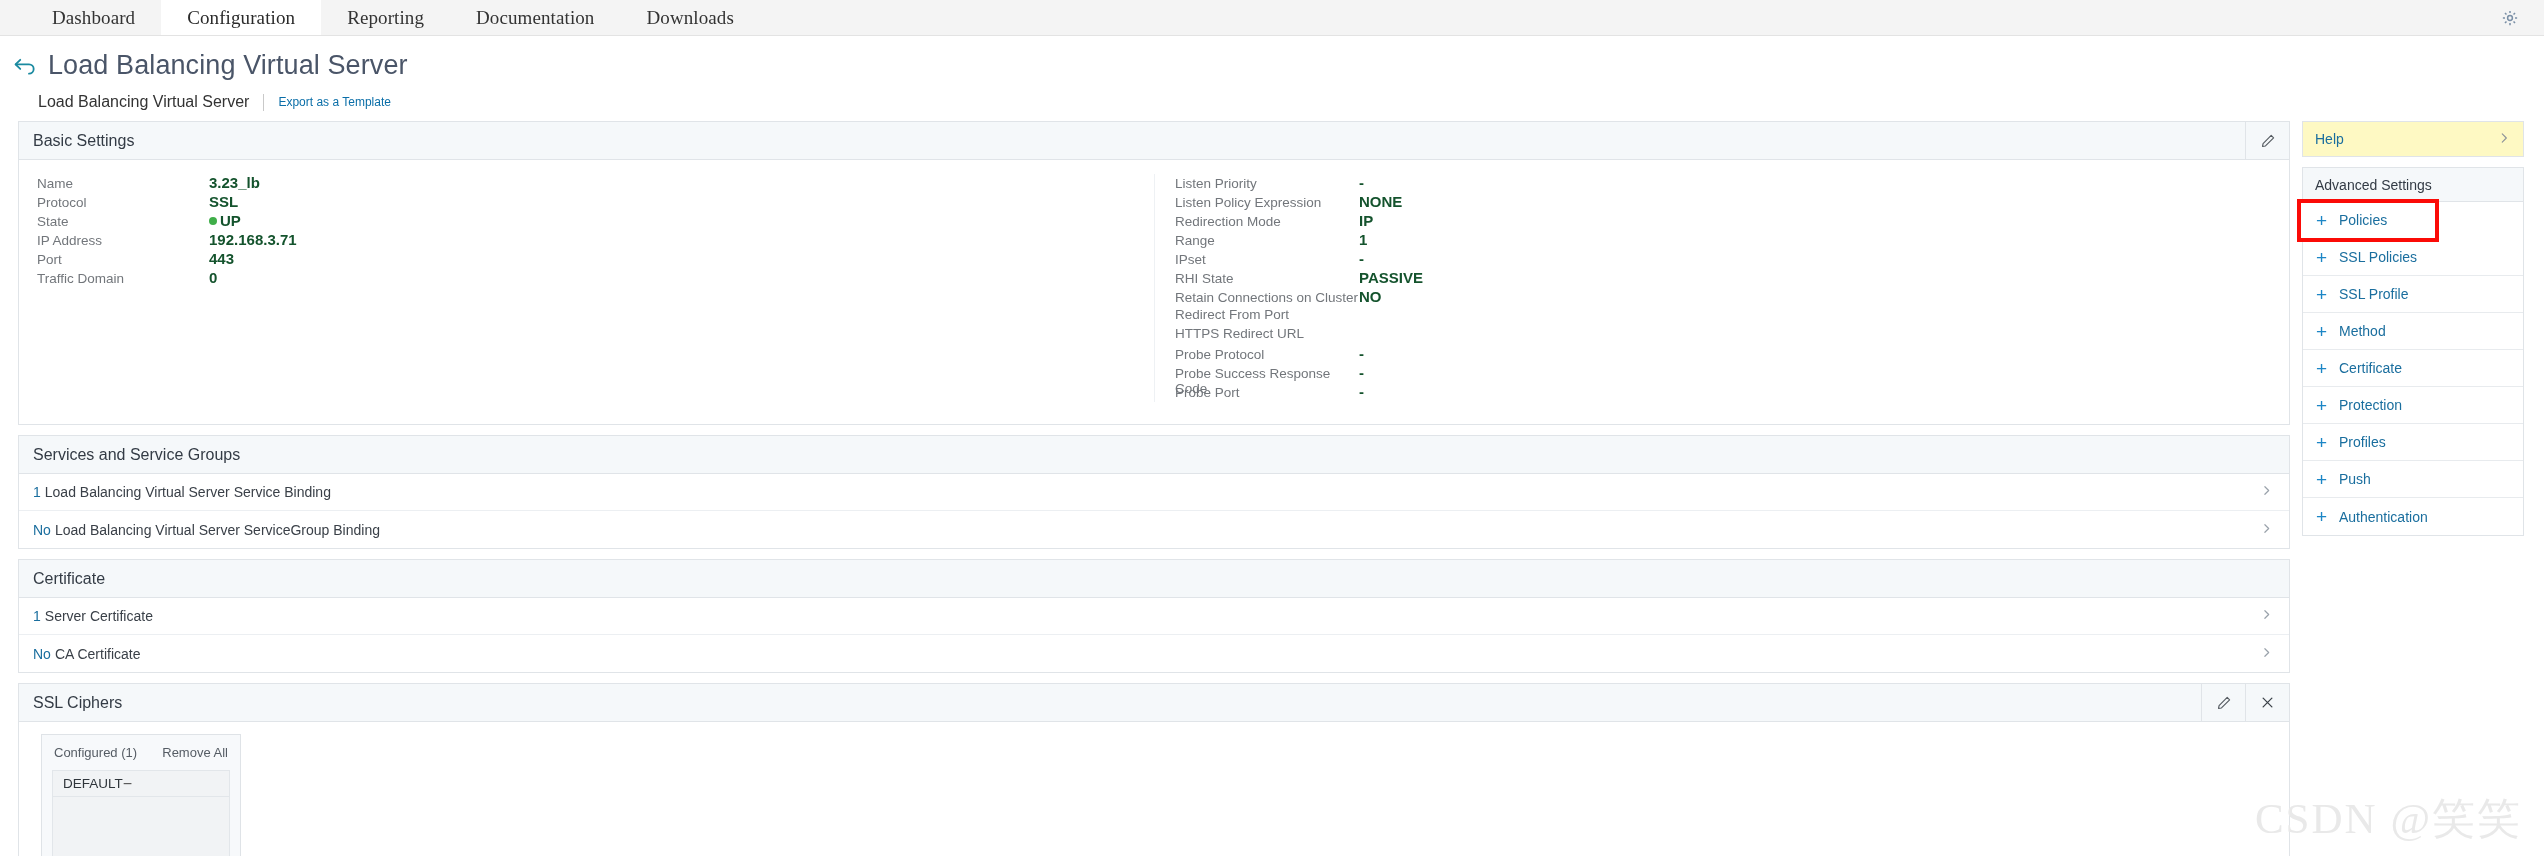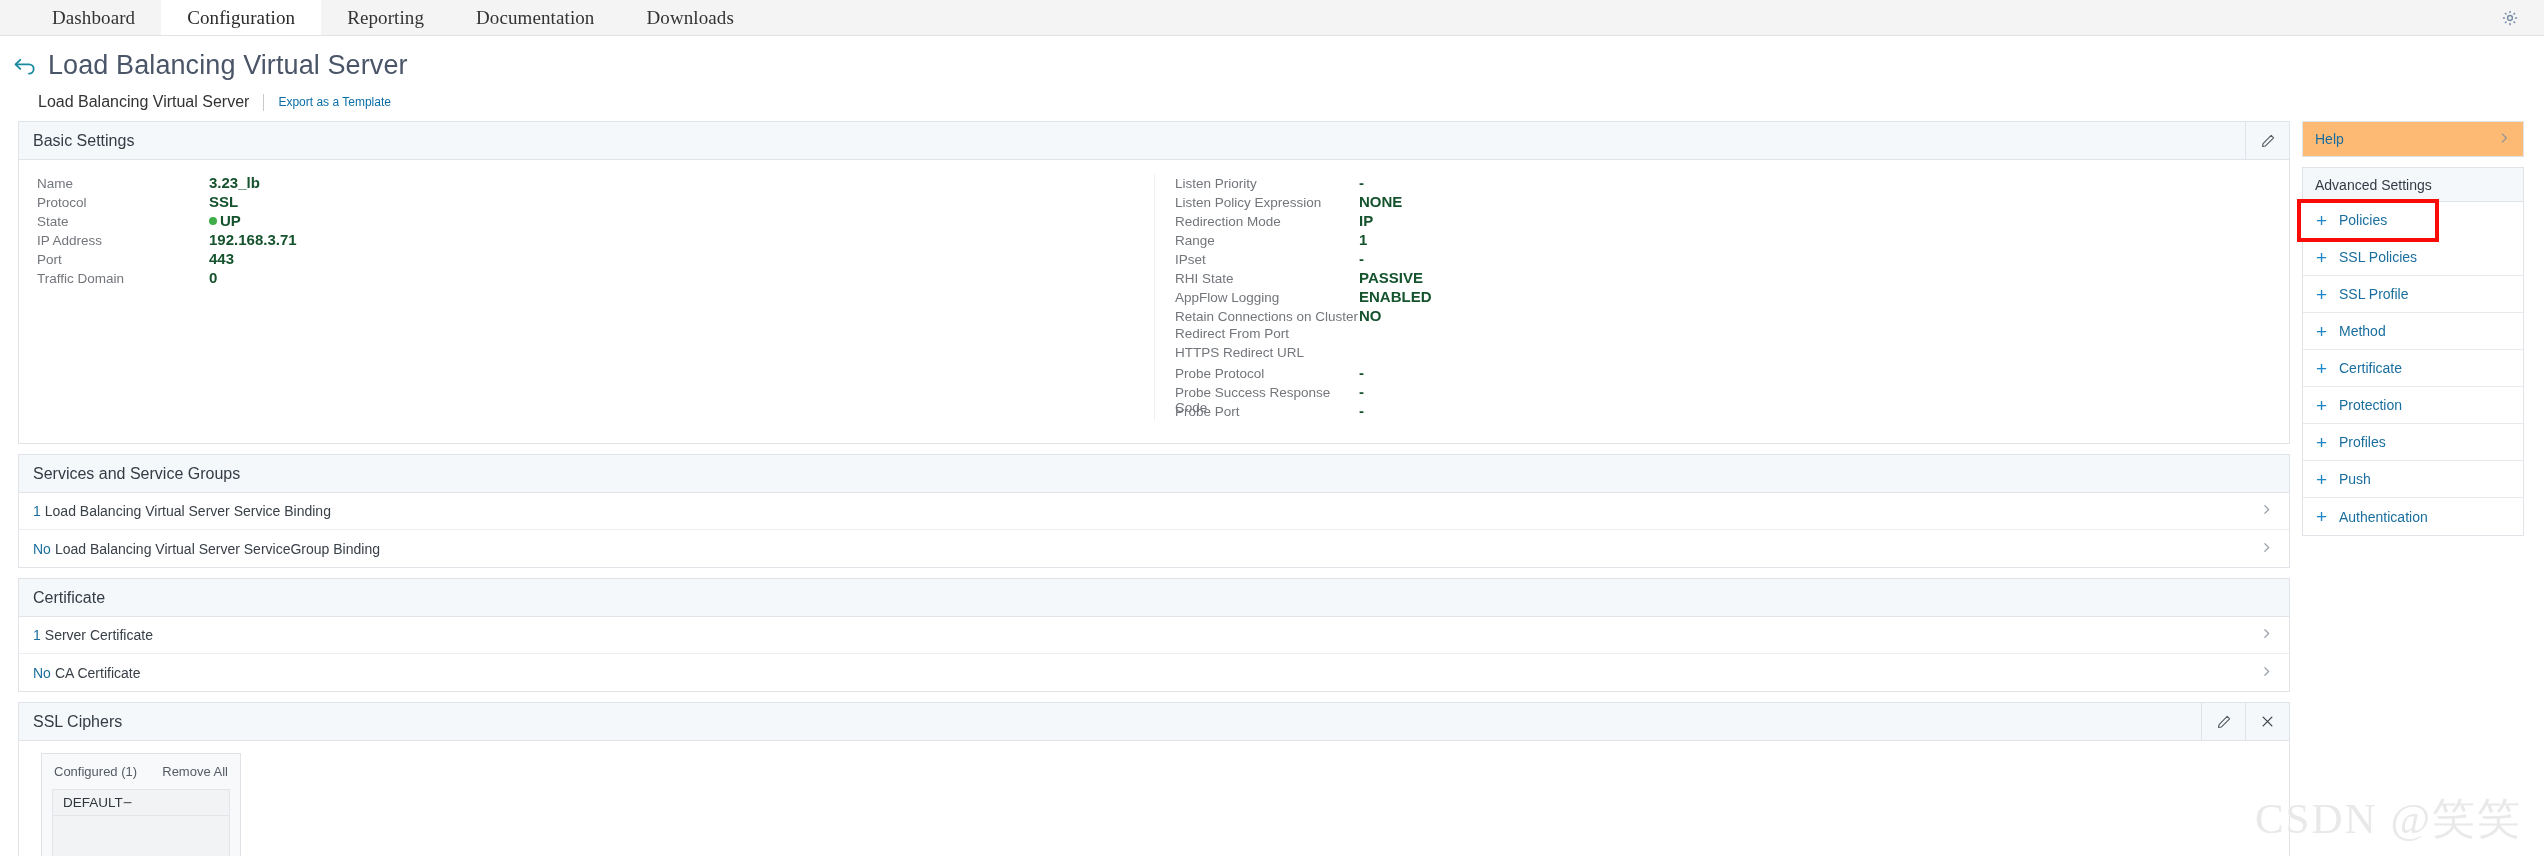--- a/index.html
+++ b/index.html
@@ -155,21 +155,21 @@
   }
   .cipher-item .minus { font-size: 16px; color: #555; cursor: pointer; }
 
   
   .side-card {
     border: 1px solid #e0e4e8;
     background: #fff;
     margin-bottom: 10px;
   }
   .help-row {
-    height: 34px; background: #fdba74;
+    height: 34px; background: #fef9c3;
     display: flex; align-items: center;
     padding: 0 12px;
     font-size: 14px; color: #1a6e9e;
     position: relative; cursor: pointer;
   }
   .help-row .chev { position: absolute; right: 12px; color: #8b9299; }
   .adv-head {
     height: 34px; background: #f5f8fa;
     border-bottom: 1px solid #e0e4e8;
     display: flex; align-items: center; padding: 0 12px;
@@ -301,24 +301,20 @@
           </div>
           <div class="kv right-col">
             <span class="k">IPset</span>
             <span class="v">-</span>
           </div>
           <div class="kv right-col">
             <span class="k">RHI State</span>
             <span class="v">PASSIVE</span>
           </div>
           <div class="kv right-col">
-            <span class="k">AppFlow Logging</span>
-            <span class="v">ENABLED</span>
-          </div>
-          <div class="kv right-col">
             <span class="k">Retain Connections on Cluster</span>
             <span class="v">NO</span>
           </div>
           <div class="kv right-col">
             <span class="k">Redirect From Port</span>
             <span class="v"></span>
           </div>
           <div class="kv right-col">
             <span class="k">HTTPS Redirect URL</span>
             <span class="v"></span>

